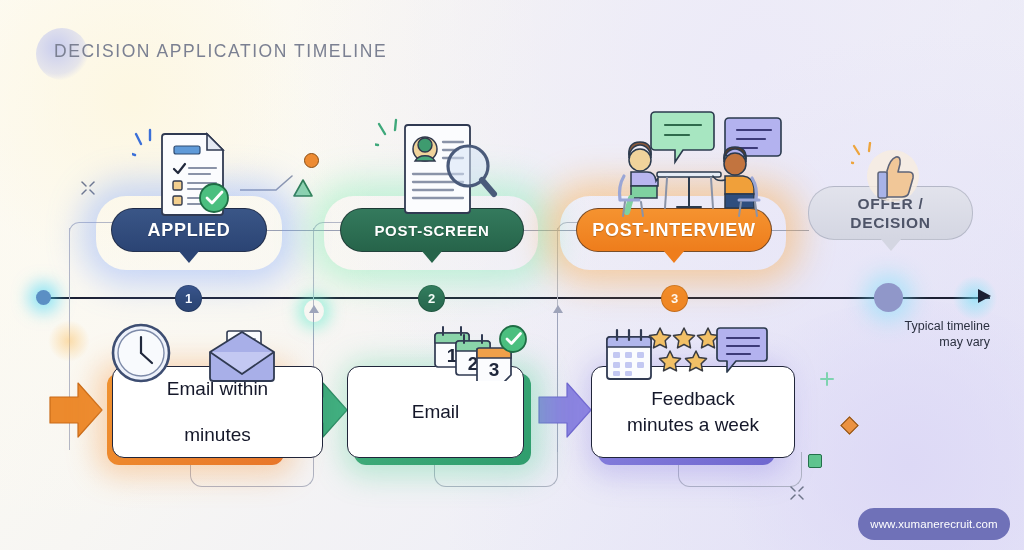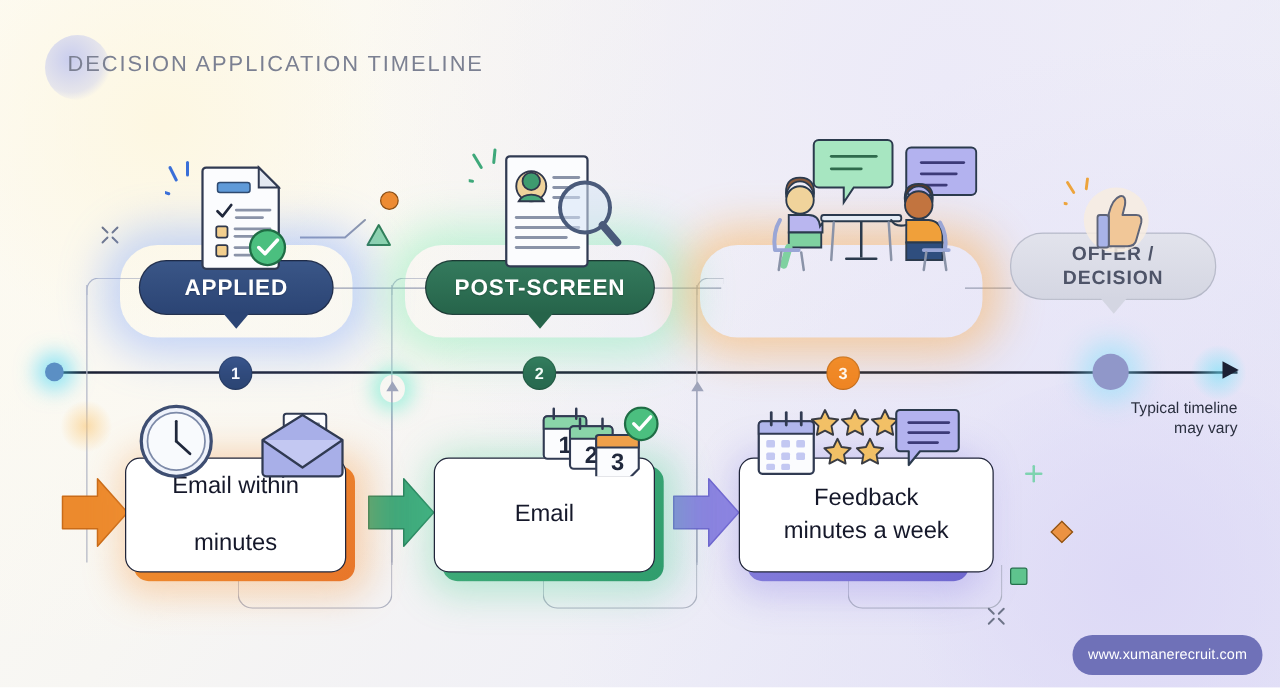--- a/index.html
+++ b/index.html
@@ -113,21 +113,21 @@
     background: linear-gradient(180deg,#3a5687 0%, #2b4474 100%);
     font-size: 18px;
   }
   #pill-applied .tail { border-top: 13px solid #2b4474; }
   #glow-applied { left: 96px; top: 196px; width: 186px; height: 74px;
     box-shadow: 0 0 34px 14px rgba(120,160,255,.42); }
 
   #pill-postscreen {
     left: 340px; top: 208px; width: 184px; height: 44px;
     background: linear-gradient(180deg,#347a5d 0%, #26644a 100%);
-    font-size: 18px;
+    font-size: 15px;
   }
   #pill-postscreen .tail { border-top: 13px solid #26644a; }
   #glow-postscreen { left: 324px; top: 196px; width: 214px; height: 74px;
     box-shadow: 0 0 34px 14px rgba(110,235,170,.40); }
 
   #pill-postinterview {
     left: 576px; top: 208px; width: 196px; height: 44px;
     background: linear-gradient(180deg,#f59330 0%, #ee7d1c 100%);
     font-size: 18px;
   }
@@ -207,21 +207,21 @@
     display: flex; flex-direction: column;
     align-items: center; justify-content: center;
     text-align: center;
     color: #15182a;
     font-size: 19px; line-height: 26px;
     z-index: 7;
   }
   .card-shadow {
     position: absolute; border-radius: 12px; z-index: 6;
   }
-  #card-1 { left: 100px; top: 366px; width: 177px; height: 92px; gap: 20px; }
+  #card-1 { left: 112px; top: 366px; width: 211px; height: 92px; gap: 20px; }
   #shadow-1 { left: 107px; top: 373px; width: 177px; height: 92px;
     background: linear-gradient(135deg,#f0922f,#e8762a);
     box-shadow: 0 0 28px 12px rgba(245,150,60,.35); }
   #card-2 { left: 347px; top: 366px; width: 177px; height: 92px; }
   #shadow-2 { left: 354px; top: 373px; width: 177px; height: 92px;
     background: linear-gradient(135deg,#44b07d,#2f9d6d);
     box-shadow: 0 0 28px 12px rgba(80,210,150,.34); }
   #card-3 { left: 591px; top: 366px; width: 204px; height: 92px; }
   #shadow-3 { left: 598px; top: 373px; width: 177px; height: 92px;
     background: linear-gradient(135deg,#8b84e0,#6f67cf);
@@ -414,20 +414,24 @@
     <span class="tail"></span>
   </div>
 
   <div class="pill-glow" id="glow-postscreen"></div>
   <div class="pill" id="pill-postscreen">
     <span>POST-SCREEN</span>
     <span class="tail"></span>
   </div>
 
   <div class="pill-glow" id="glow-postinterview"></div>
+  <div class="pill" id="pill-postinterview">
+    <span>POST-INTERVIEW</span>
+    <span class="tail"></span>
+  </div>
 
   <div class="pill" id="pill-offer">
     <span>OFFER /</span>
     <span>DECISION</span>
     <span class="tail"></span>
   </div>
 
   <div id="axis"></div>
   <div class="axis-dot" id="axis-start-dot"></div>
   <div id="axis-end-glow"></div>

